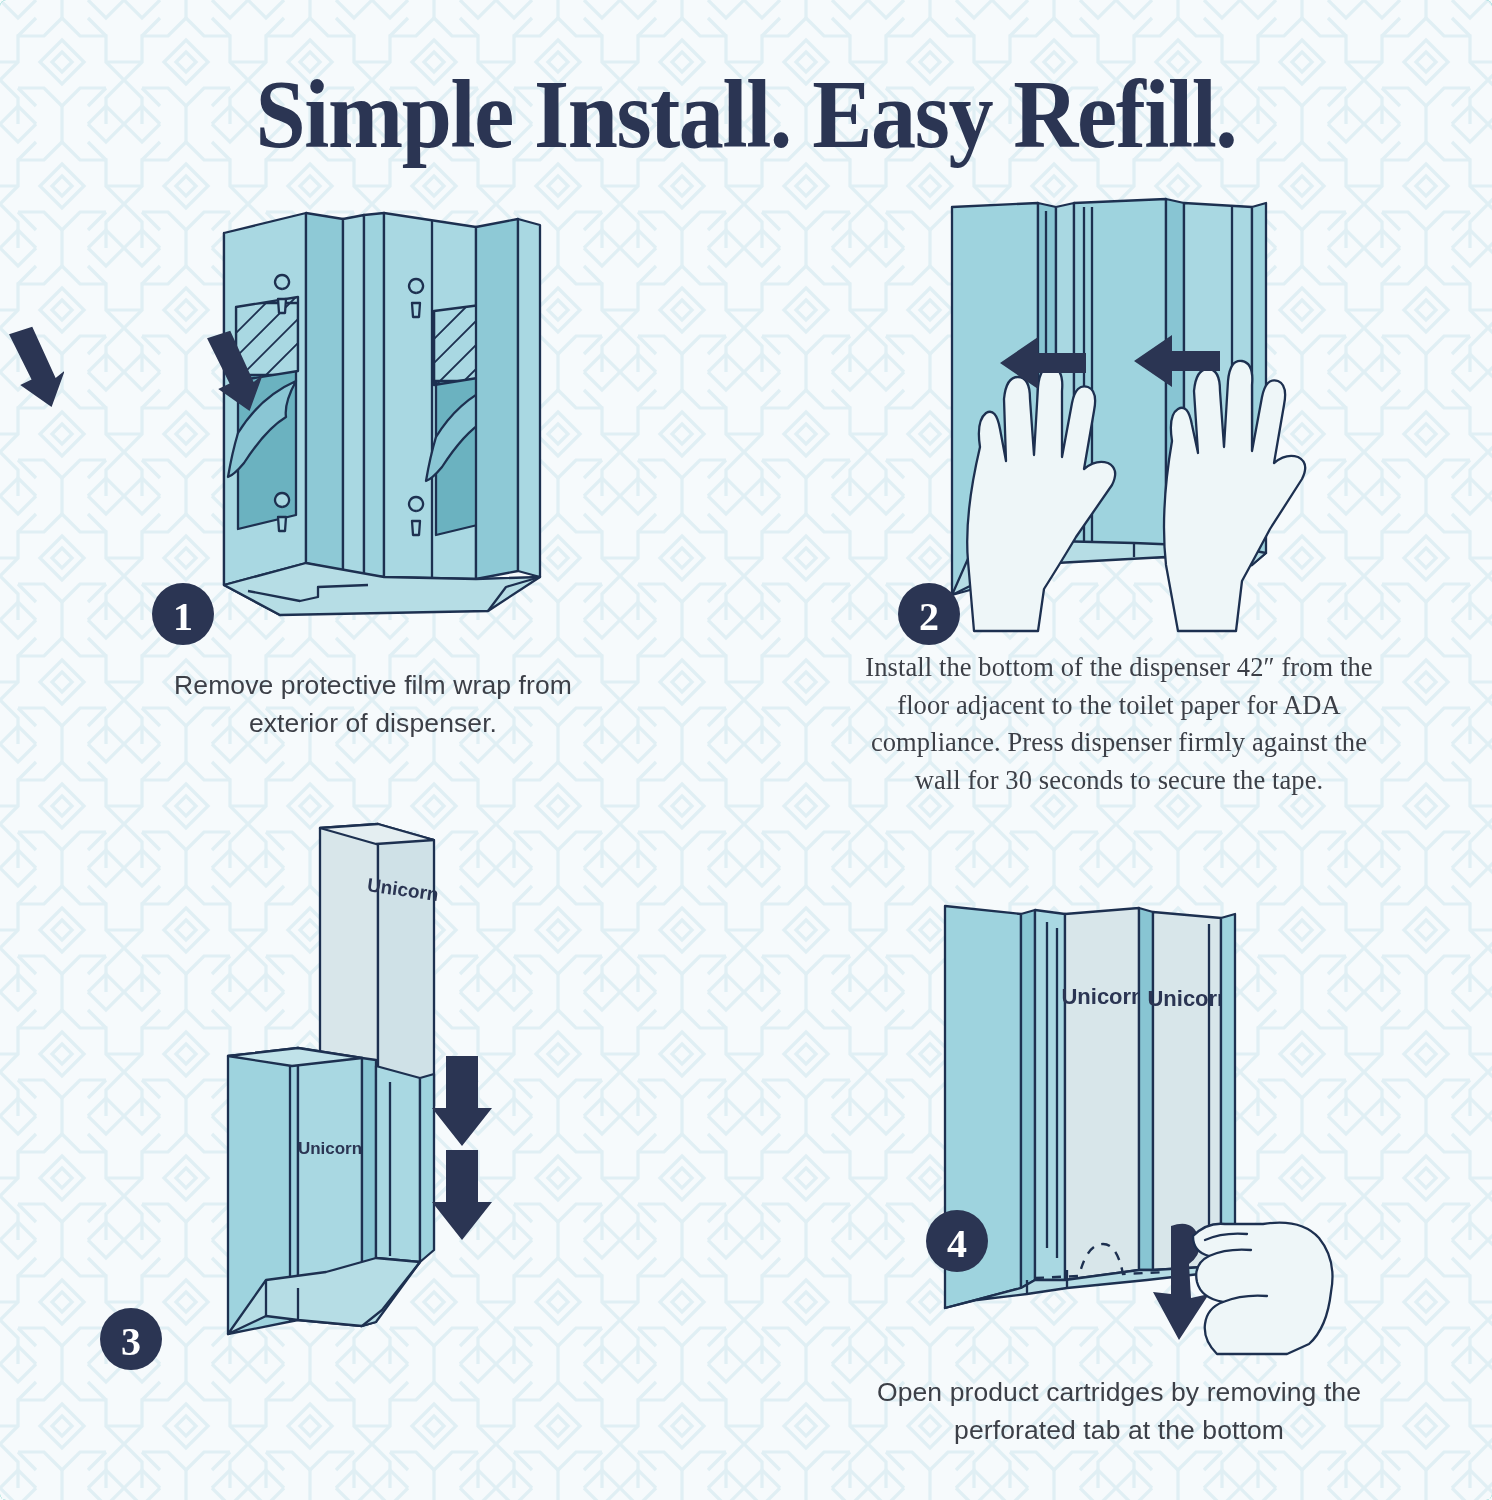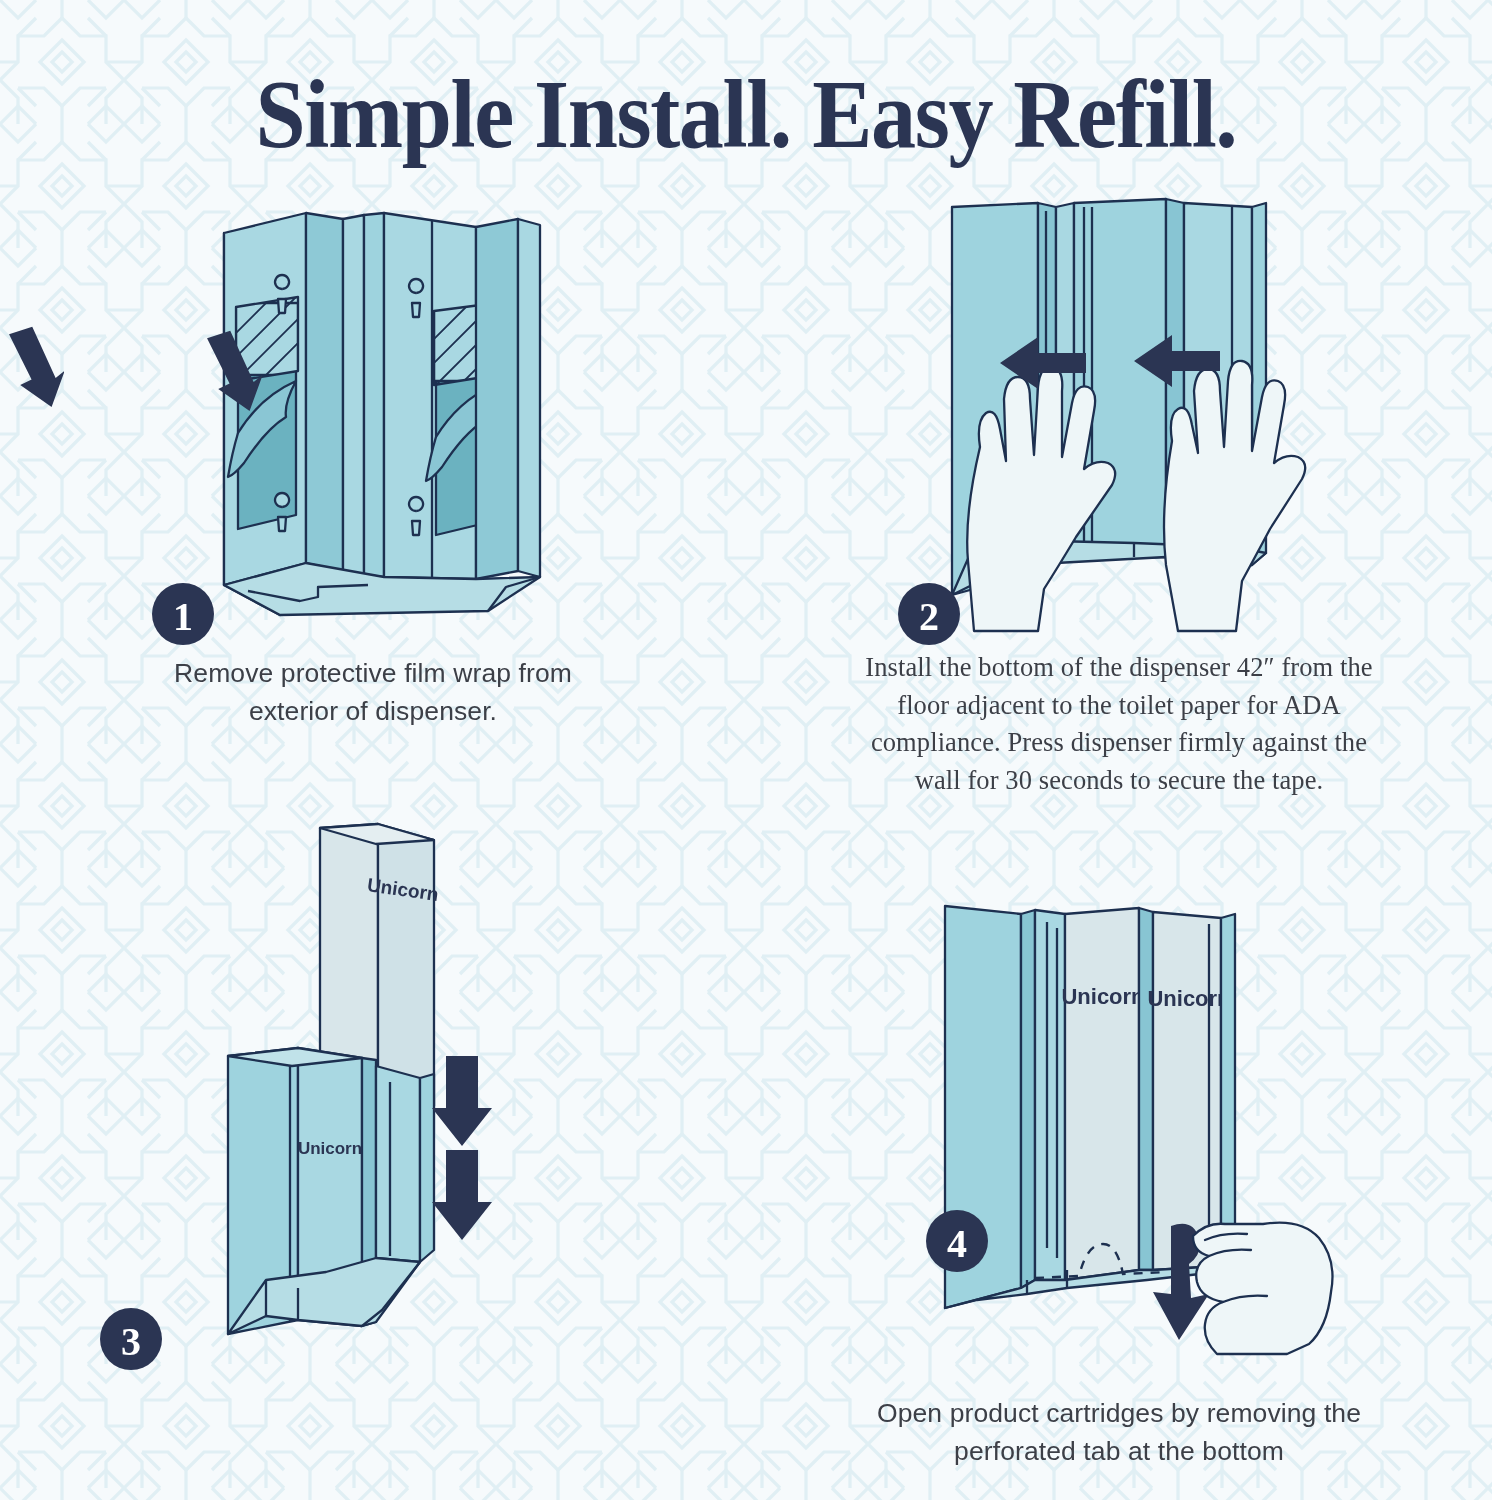--- a/index.html
+++ b/index.html
@@ -9,20 +9,21 @@
     overflow:hidden;
     background:#f7fbfc;
     font-family:"Liberation Sans", sans-serif;
   }
 
   #root {
     position:relative;
     width:1492px; height:1500px;
     background-color:#14b8a6;
     overflow:hidden;
+    border-radius:6px;
   }
 
   
   #bg-pattern {
     position:absolute; inset:0;
     z-index:0;
     opacity:1;
   }
 
   
@@ -68,32 +69,32 @@
     font-size:26.5px;
     line-height:1.42;
     color:#3c3f47;
     text-align:center;
     letter-spacing:0.1px;
   }
 
   
   #step-1 { }
   #step-1 .art-wrap { margin-left:10px; }
-  #step-1 .caption { width:420px; margin-top:10px; }
+  #step-1 .caption { width:420px; margin-top:22px; }
 
   #step-2 .art-wrap { margin-left:10px; }
   #step-2 .caption { width:520px; margin-top:14px;font-family:Liberation Serif, serif; }
 
   #step-3 { justify-content:flex-start; }
   #step-3 .art-wrap { margin-left:-4px; }
   #step-3 .caption { width:480px; margin-top:20px; }
 
   #step-4 { justify-content:flex-start; }
   #step-4 .art-wrap { margin-left:16px; margin-top:78px; }
-  #step-4 .caption { width:520px; margin-top:37px; }
+  #step-4 .caption { width:520px; margin-top:16px; }
 
   .badge-num {
     font-family:"Liberation Serif", serif;
     font-weight:bold;
     fill:#ffffff;
   }
 </style>
 </head>
 <body>
 

